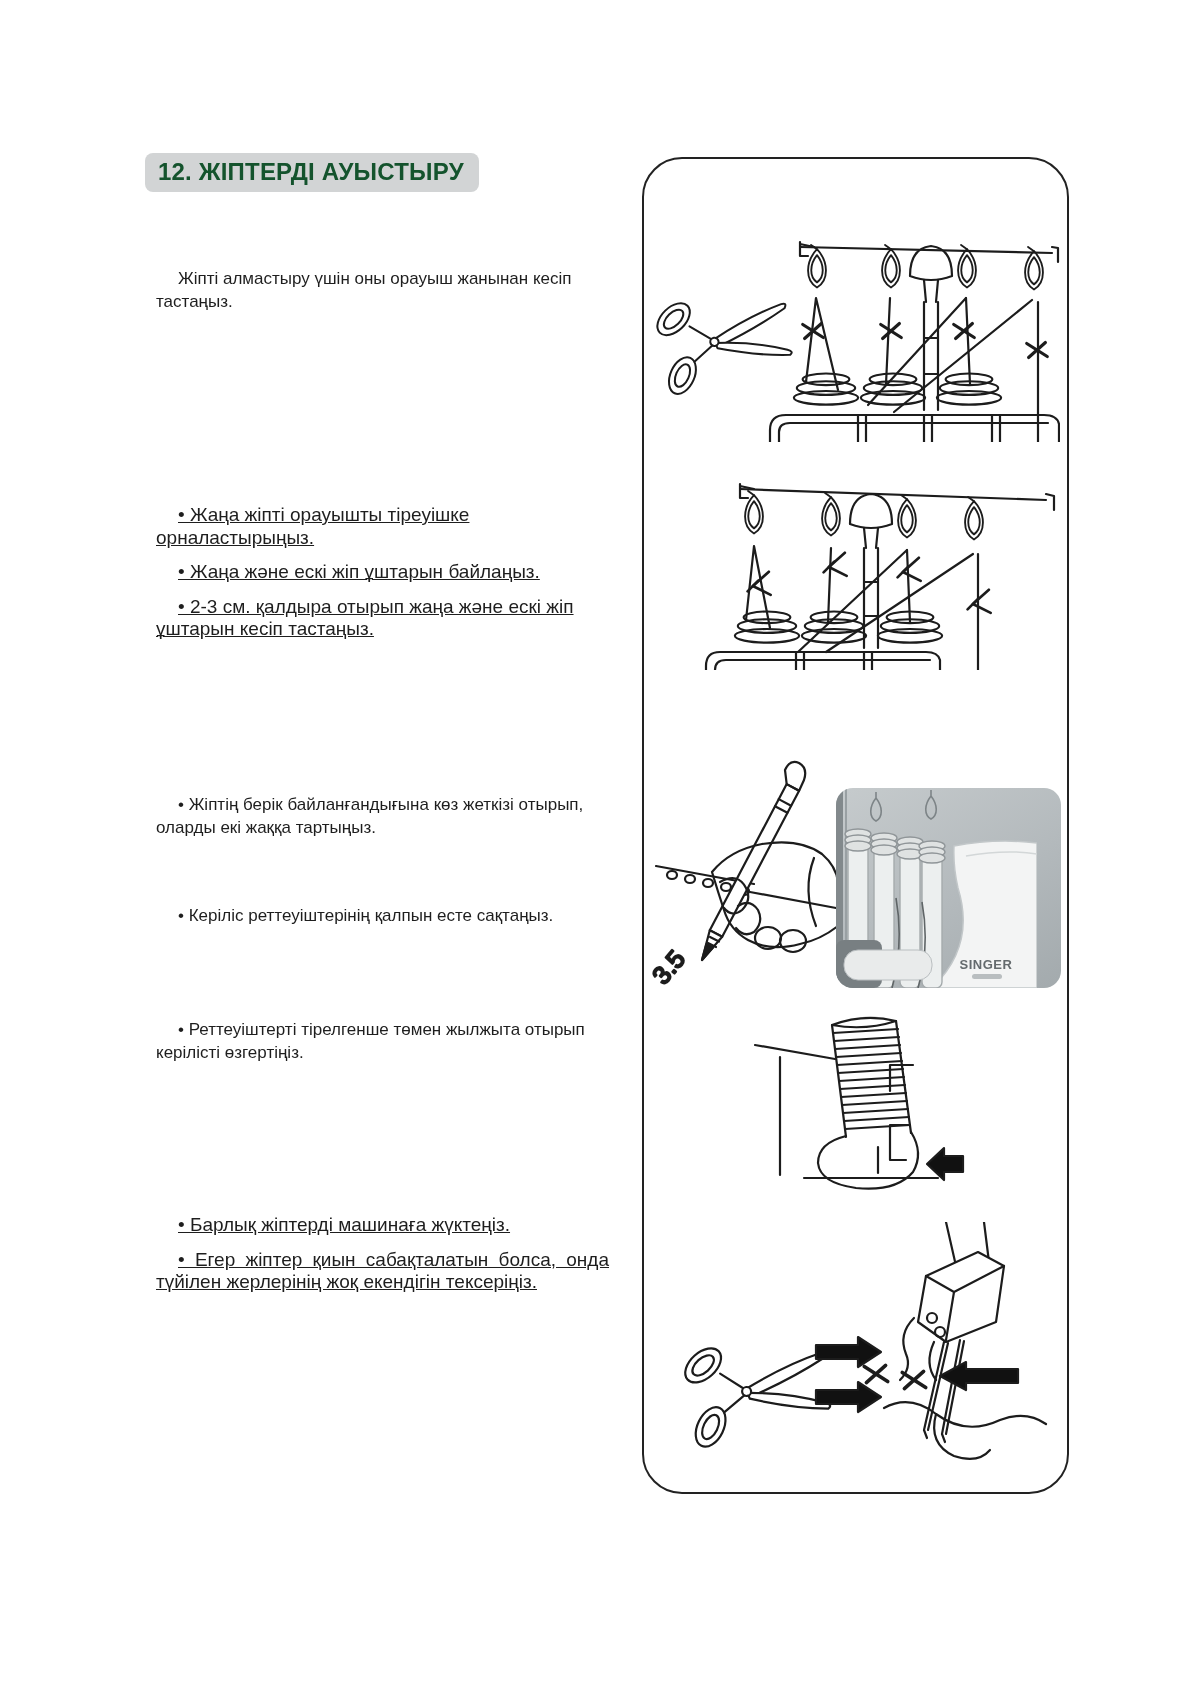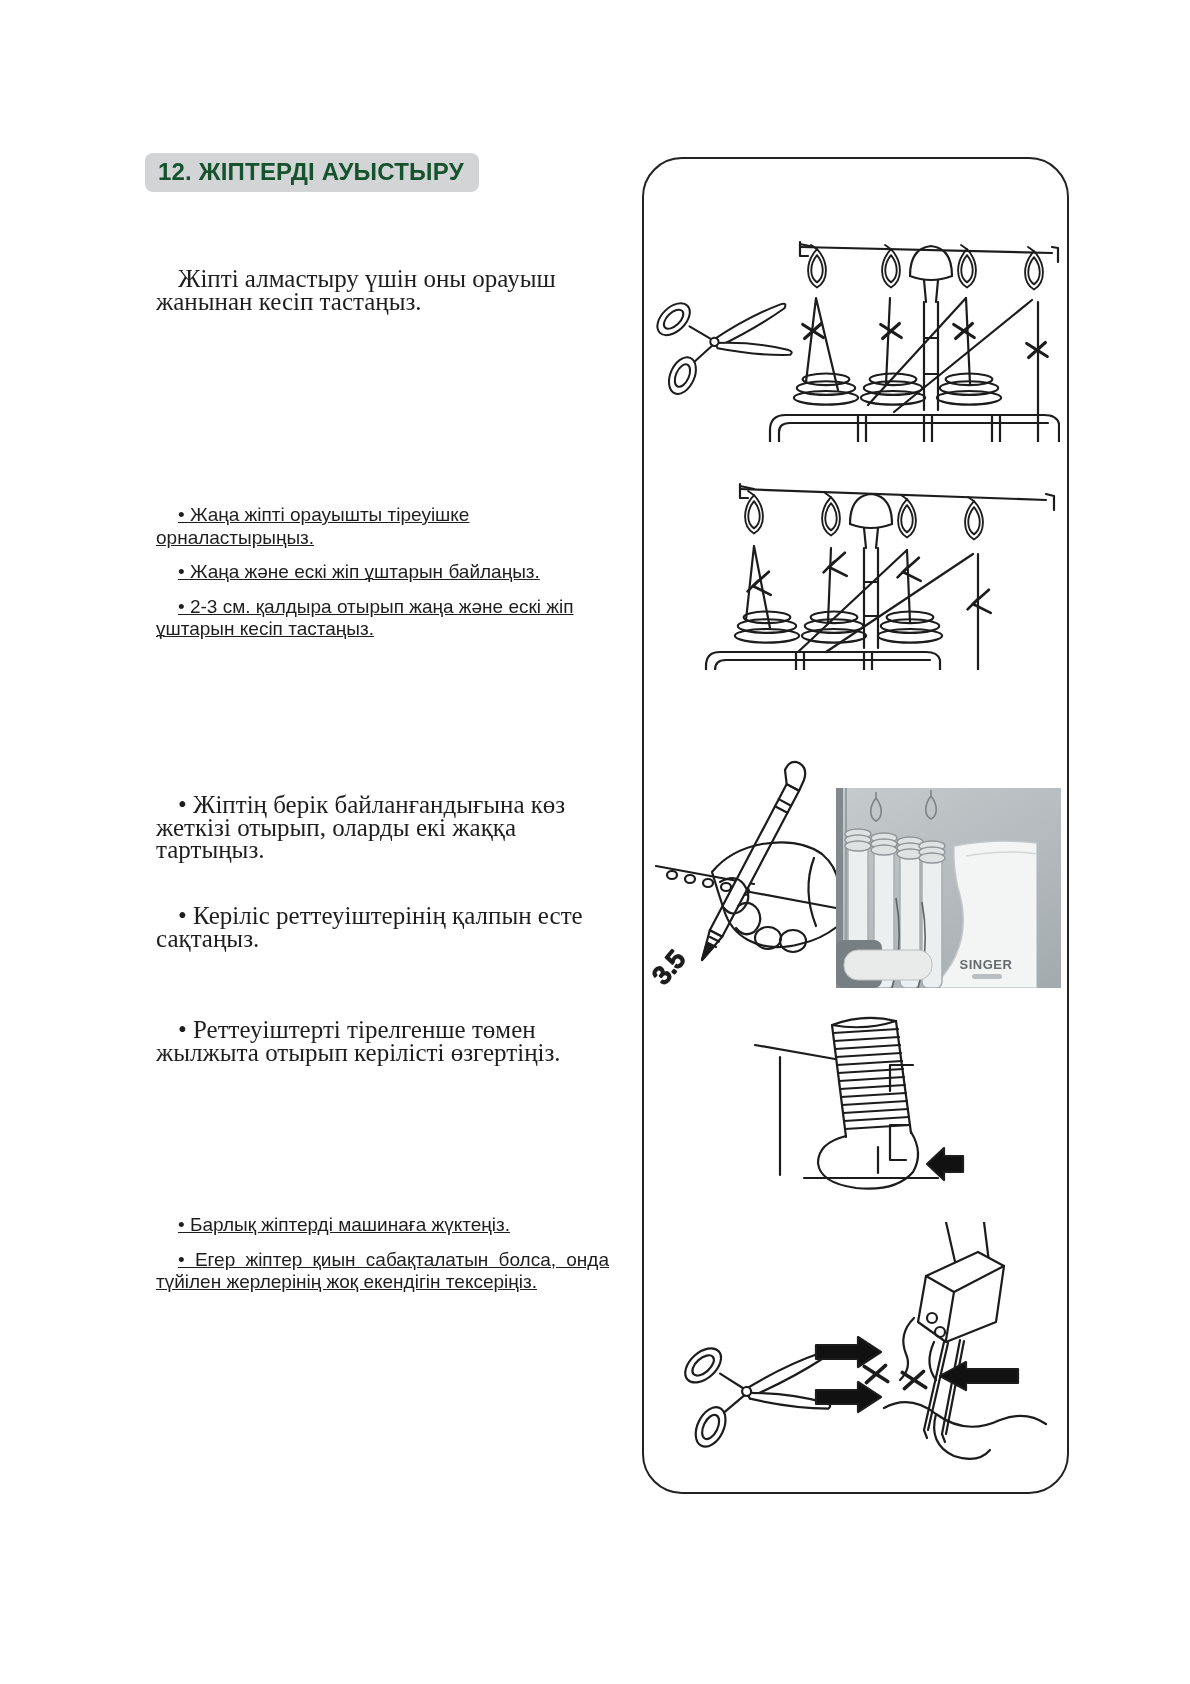--- a/index.html
+++ b/index.html
@@ -1,31 +1,31 @@
 <!DOCTYPE html>
 <html><head>
 <meta charset="utf-8">
 <style>
   html,body{margin:0;padding:0;background:#ffffff;}
   #page{position:relative;width:1190px;height:1684px;background:#ffffff;overflow:hidden;
         font-family:"Liberation Sans","DejaVu Sans",sans-serif;color:#1e1e1e;}
   .badge{position:absolute;left:145px;top:153px;background:#d2d4d5;border-radius:8px;
          padding:5px 15px 6px 13px;font-size:24px;font-weight:bold;color:#14532d;letter-spacing:.2px;}
-  .para{position:absolute;left:156px;width:452px;margin:0;font-size:25px;line-height:22.5px;font-family:Liberation Serif, serif;}
+  .para{position:absolute;left:156px;width:452px;margin:0;font-size:17px;line-height:22.5px;}
   .indent{text-indent:22px;}
   .just{text-align:justify;}
   .group{position:absolute;left:156px;width:452px;text-decoration:underline;}
   .group p{margin:0 0 12px 0;font-size:19px;line-height:22.5px;text-indent:22px;}
   .panel{position:absolute;left:642px;top:157px;width:423px;height:1333px;
          border:2px solid #222;border-radius:40px;background:#fff;}
   .illus{position:absolute;}
   svg.ln *{stroke:#1c1c1c;stroke-width:2.2;stroke-linecap:round;stroke-linejoin:round;}
   svg.ln path, svg.ln line, svg.ln ellipse, svg.ln circle{fill:none;}
   .photo{position:absolute;left:836px;top:788px;width:225px;height:200px;overflow:hidden;
-         background:linear-gradient(150deg,#c6cbcd 0%,#b3b9bc 55%,#a3aaad 100%);}
+         background:linear-gradient(150deg,#c6cbcd 0%,#b3b9bc 55%,#a3aaad 100%);border-radius:17px;}
   .brand{font-family:"Liberation Sans",sans-serif;font-weight:bold;}
 </style>
 </head>
 <body>
 
 <div id="page">
 
   <svg width="0" height="0" style="position:absolute" aria-hidden="true">
     <defs>
       <symbol id="loop" viewBox="0 0 40 66">

